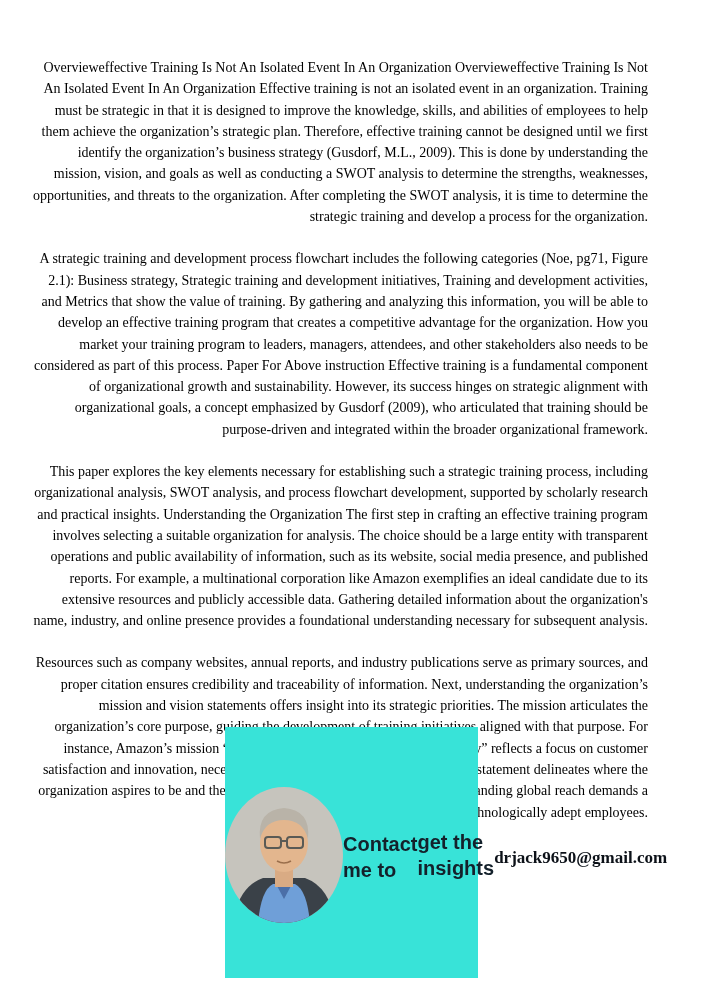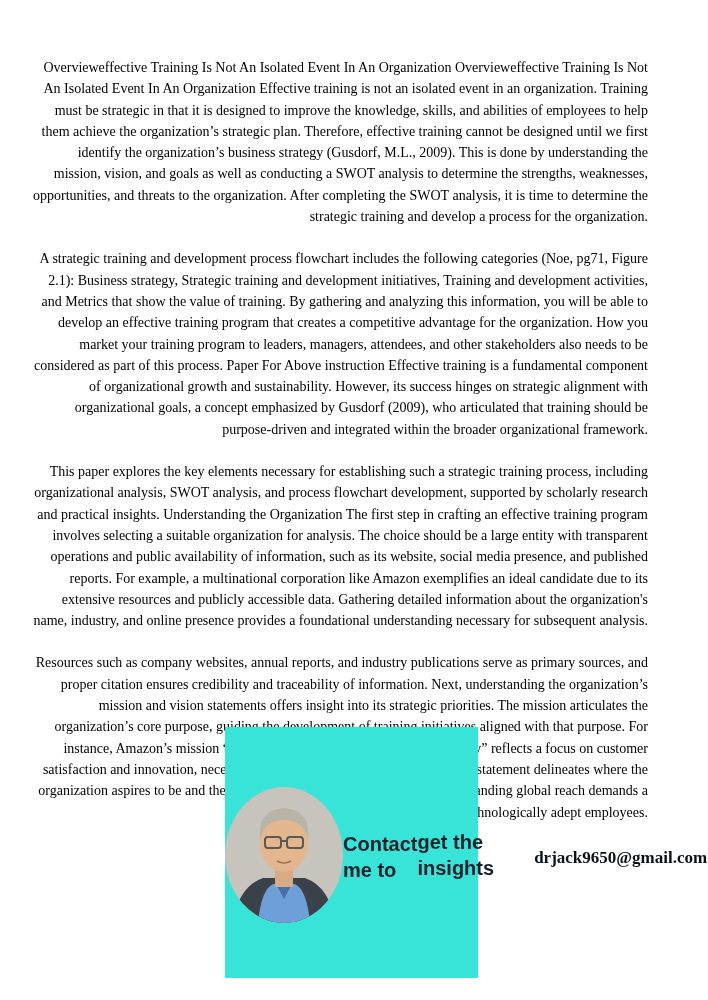--- a/index.html
+++ b/index.html
@@ -51,21 +51,20 @@
     color:#14212b;
   }
   .contact-line.first{margin-top:4px;}
   .email-line{
     font-family:"Liberation Serif", serif;
     font-weight:bold;
     font-size:17px;
     line-height:24px;
     margin-top:6px;
     color:#0c1118;
-    margin-left:40px;
   }
 </style>
 </head>
 <body>
 
 <div class="page">
 
   <div class="text-block">
     <p>Overvieweffective Training Is Not An Isolated Event In An Organization Overvieweffective Training Is Not An Isolated Event In An Organization Effective training is not an isolated event in an organization. Training must be strategic in that it is designed to improve the knowledge, skills, and abilities of employees to help them achieve the organization’s strategic plan. Therefore, effective training cannot be designed until we first identify the organization’s business strategy (Gusdorf, M.L., 2009). This is done by understanding the mission, vision, and goals as well as conducting a SWOT analysis to determine the strengths, weaknesses, opportunities, and threats to the organization. After completing the SWOT analysis, it is time to determine the strategic training and develop a process for the organization.</p>
     <p>A strategic training and development process flowchart includes the following categories (Noe, pg71, Figure 2.1): Business strategy, Strategic training and development initiatives, Training and development activities, and Metrics that show the value of training. By gathering and analyzing this information, you will be able to develop an effective training program that creates a competitive advantage for the organization. How you market your training program to leaders, managers, attendees, and other stakeholders also needs to be considered as part of this process. Paper For Above instruction Effective training is a fundamental component of organizational growth and sustainability. However, its success hinges on strategic alignment with organizational goals, a concept emphasized by Gusdorf (2009), who articulated that training should be purpose-driven and integrated within the broader organizational framework.</p>

